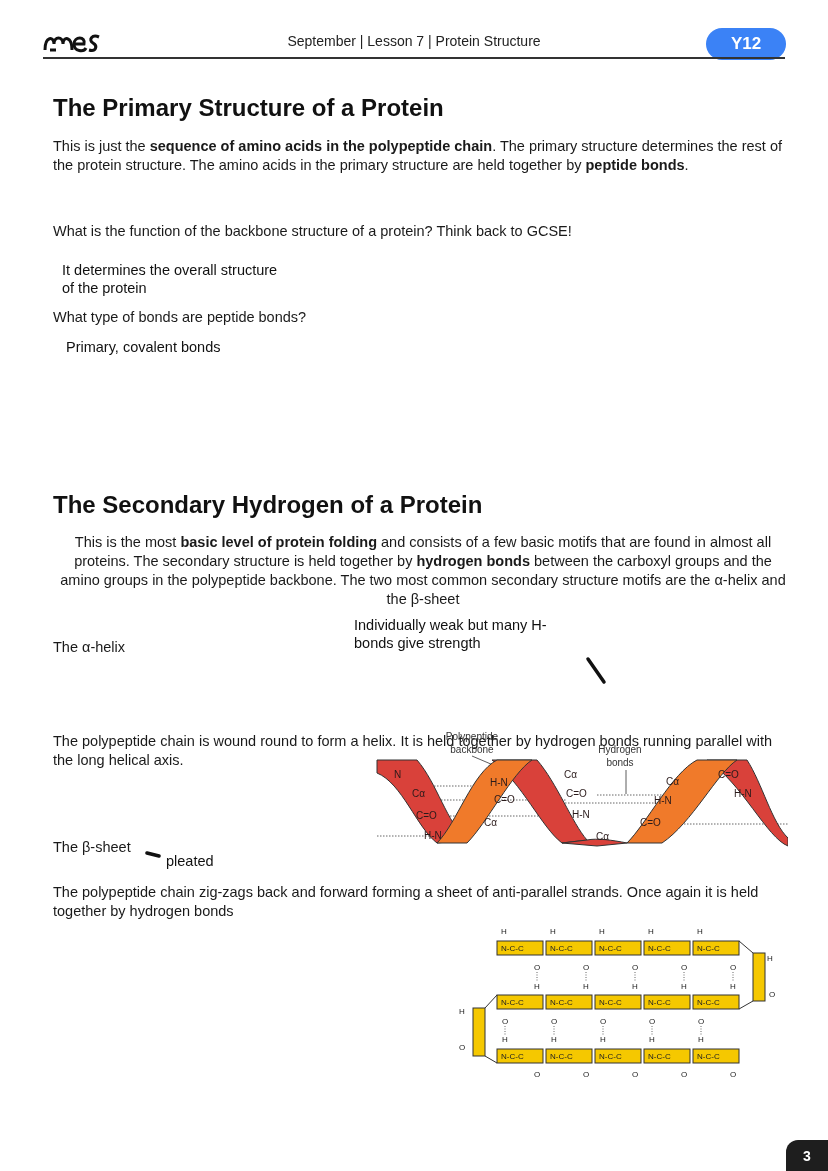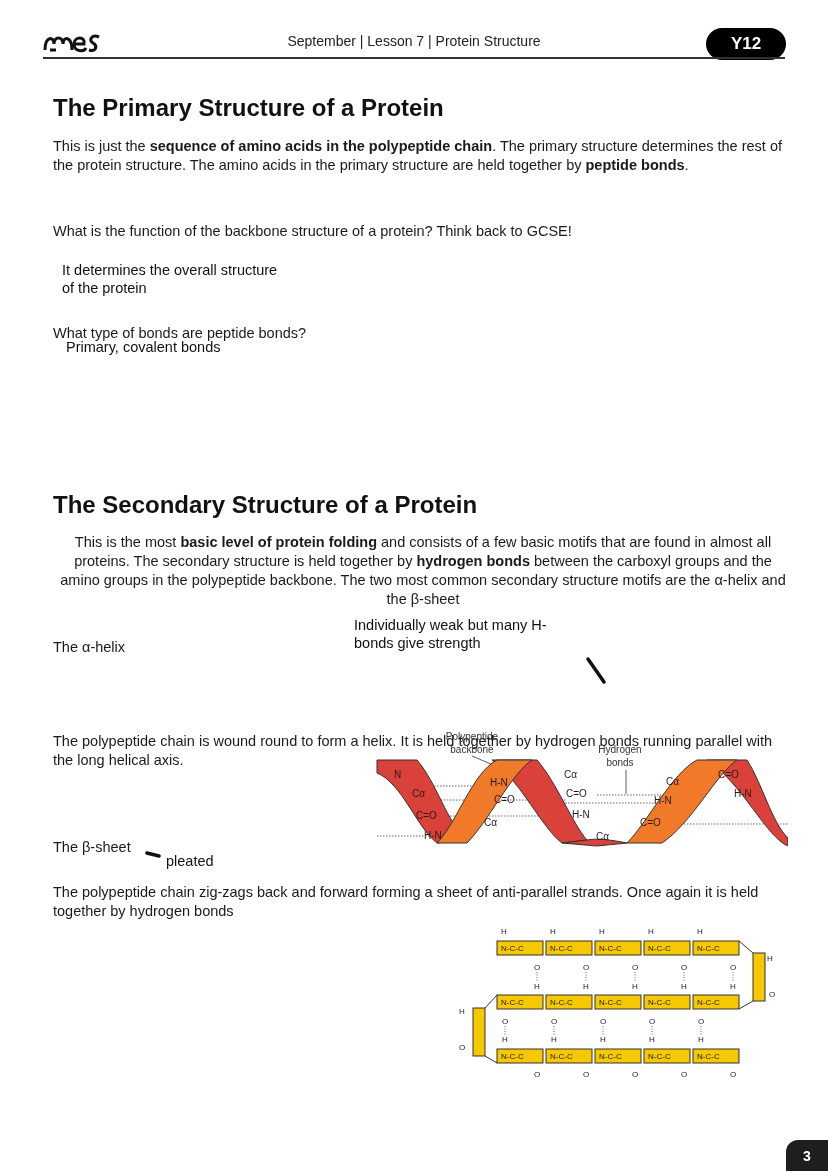--- a/index.html
+++ b/index.html
@@ -4,21 +4,21 @@
 <style>
   html, body { margin: 0; padding: 0; background: #ffffff; }
   body { width: 828px; height: 1171px; position: relative; overflow: hidden;
          font-family: "Liberation Sans", sans-serif; color: #1a1a1a; }
   .abs { position: absolute; }
 
   
   .logo { left: 42px; top: 28px; width: 60px; height: 28px; }
   .header-title { left: 0; width: 828px; top: 33px; text-align: center; font-size: 14px; color: #222; }
   .header-rule { left: 43px; top: 57px; width: 742px; height: 2px; background: #333; }
-  .year-badge { left: 706px; top: 28px; width: 80px; height: 32px; background: #000000; color: #fff;
+  .year-badge { left: 706px; top: 28px; width: 80px; height: 32px; background: #3b82f6; color: #fff;
                 border-radius: 16px; font-size: 17px; font-weight: bold; display: flex; align-items: center; justify-content: center; }
 
   h1 { margin: 0; font-size: 24px; font-weight: bold; color: #111; text-align: right; }
   .para { font-size: 14.5px; line-height: 19px; color: #1a1a1a; }
   .para b { font-weight: bold; }
   .hand { font-size: 14.5px; line-height: 18px; color: #111; }
 
   .page-num { left: 786px; top: 1140px; width: 42px; height: 31px; background: #1e1e1e; color: #fff;
               border-top-left-radius: 12px; font-weight: bold; font-size: 14px; display:flex; align-items:center; justify-content:center; }
 </style>
@@ -39,24 +39,24 @@
 <h1 class="abs" style="left:53px; top:94px;">The Primary Structure of a Protein</h1>
 <div class="abs para" style="left:53px; top:137px; width:740px;">
   <span>This is just the </span><b>sequence of amino acids in the polypeptide chain</b><span>. The primary structure determines the rest of the protein structure. The amino acids in the primary structure are held together by </span><b>peptide bonds</b><span>.</span>
 </div>
 
 <div class="abs para" style="left:53px; top:222px;">What is the function of the backbone structure of a protein? Think back to GCSE!</div>
 <div class="abs hand" style="left:62px; top:261px;">
   <div>It determines the overall structure</div>
   <div>of the protein</div>
 </div>
-<div class="abs para" style="left:53px; top:324px;">What type of bonds are peptide bonds?</div>
+<div class="abs para" style="left:53px; top:308px;">What type of bonds are peptide bonds?</div>
 <div class="abs hand" style="left:66px; top:338px;">Primary, covalent bonds</div>
 
-<h1 class="abs" style="left:53px; top:491px;">The Secondary Structure of a Protein</h1>
+<h1 class="abs" style="left:53px; top:491px;">The Secondary Hydrogen of a Protein</h1>
 <div class="abs para" style="left:53px; top:533px; width:740px;text-align:center;">
   <span>This is the most </span><b>basic level of protein folding</b><span> and consists of a few basic motifs that are found in almost all proteins. The secondary structure is held together by </span><b>hydrogen bonds</b><span> between the carboxyl groups and the amino groups in the polypeptide backbone. The two most common secondary structure motifs are the α-helix and the β-sheet</span>
 </div>
 
 <div class="abs hand" style="left:354px; top:616px;">
   <div>Individually weak but many H-</div>
   <div>bonds give strength</div>
 </div>
 <div class="abs para" style="left:53px; top:638px;">The α-helix</div>
 <svg class="abs" style="left:585px; top:656px;" width="24" height="30">

